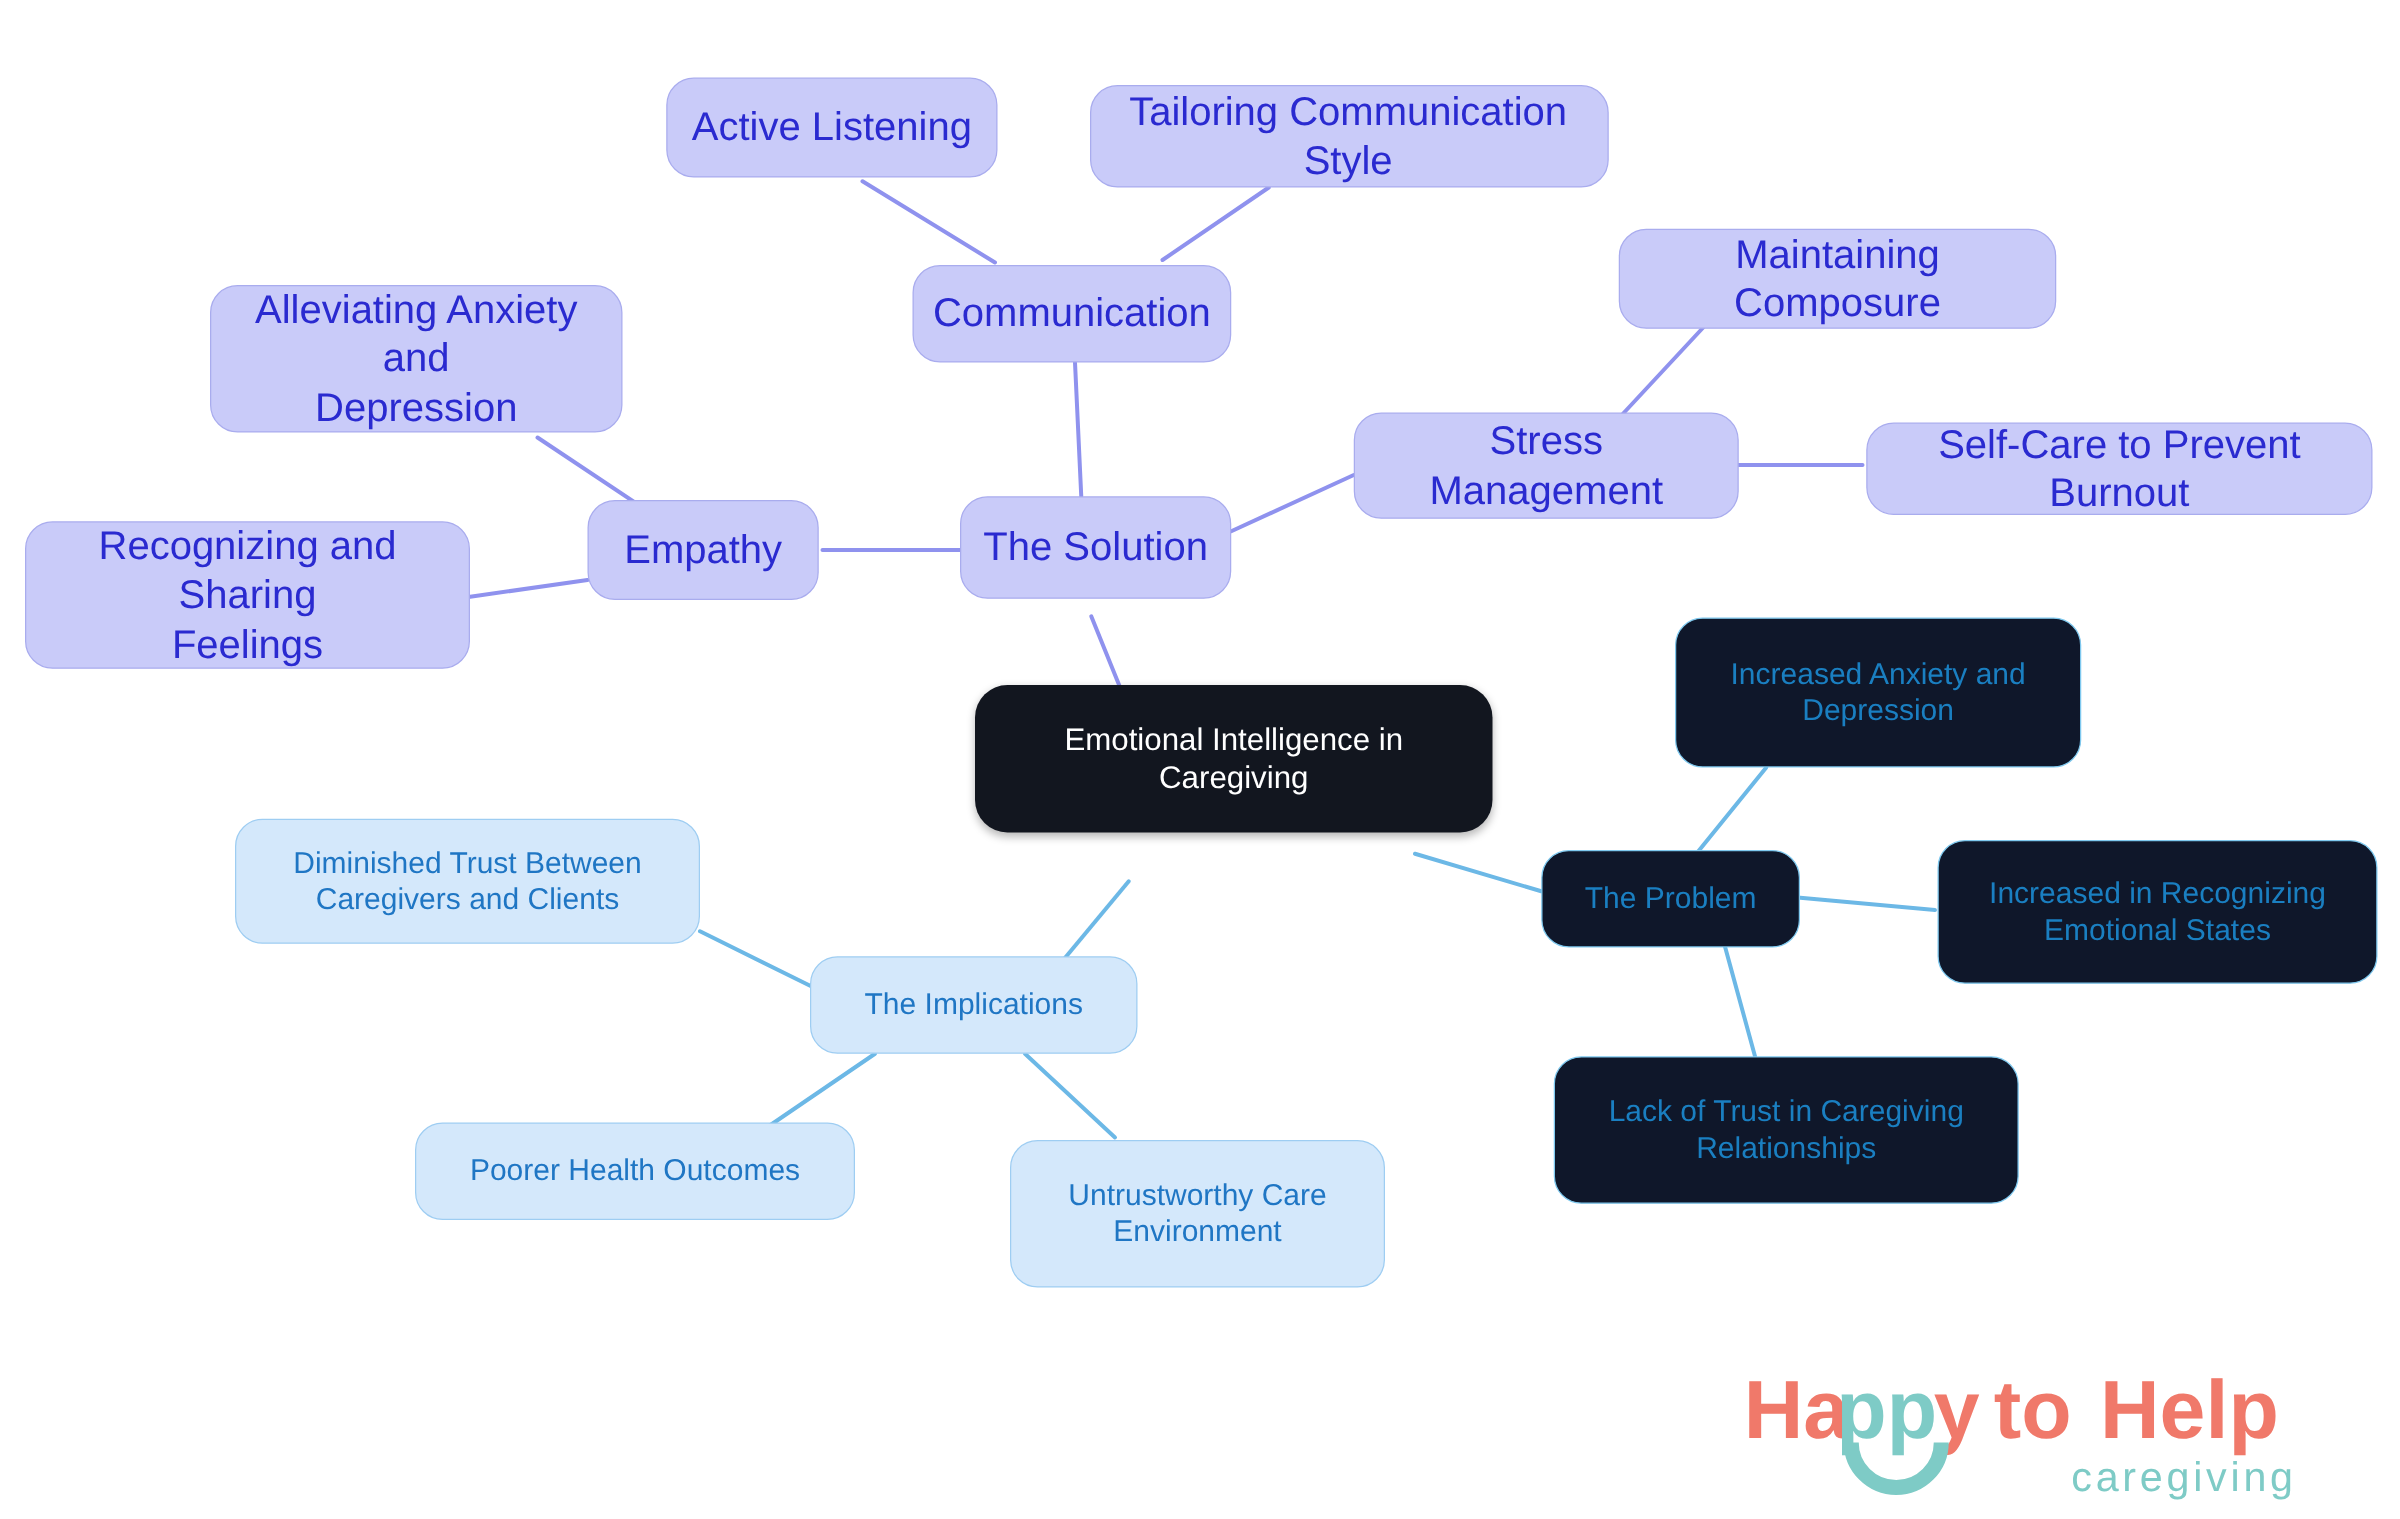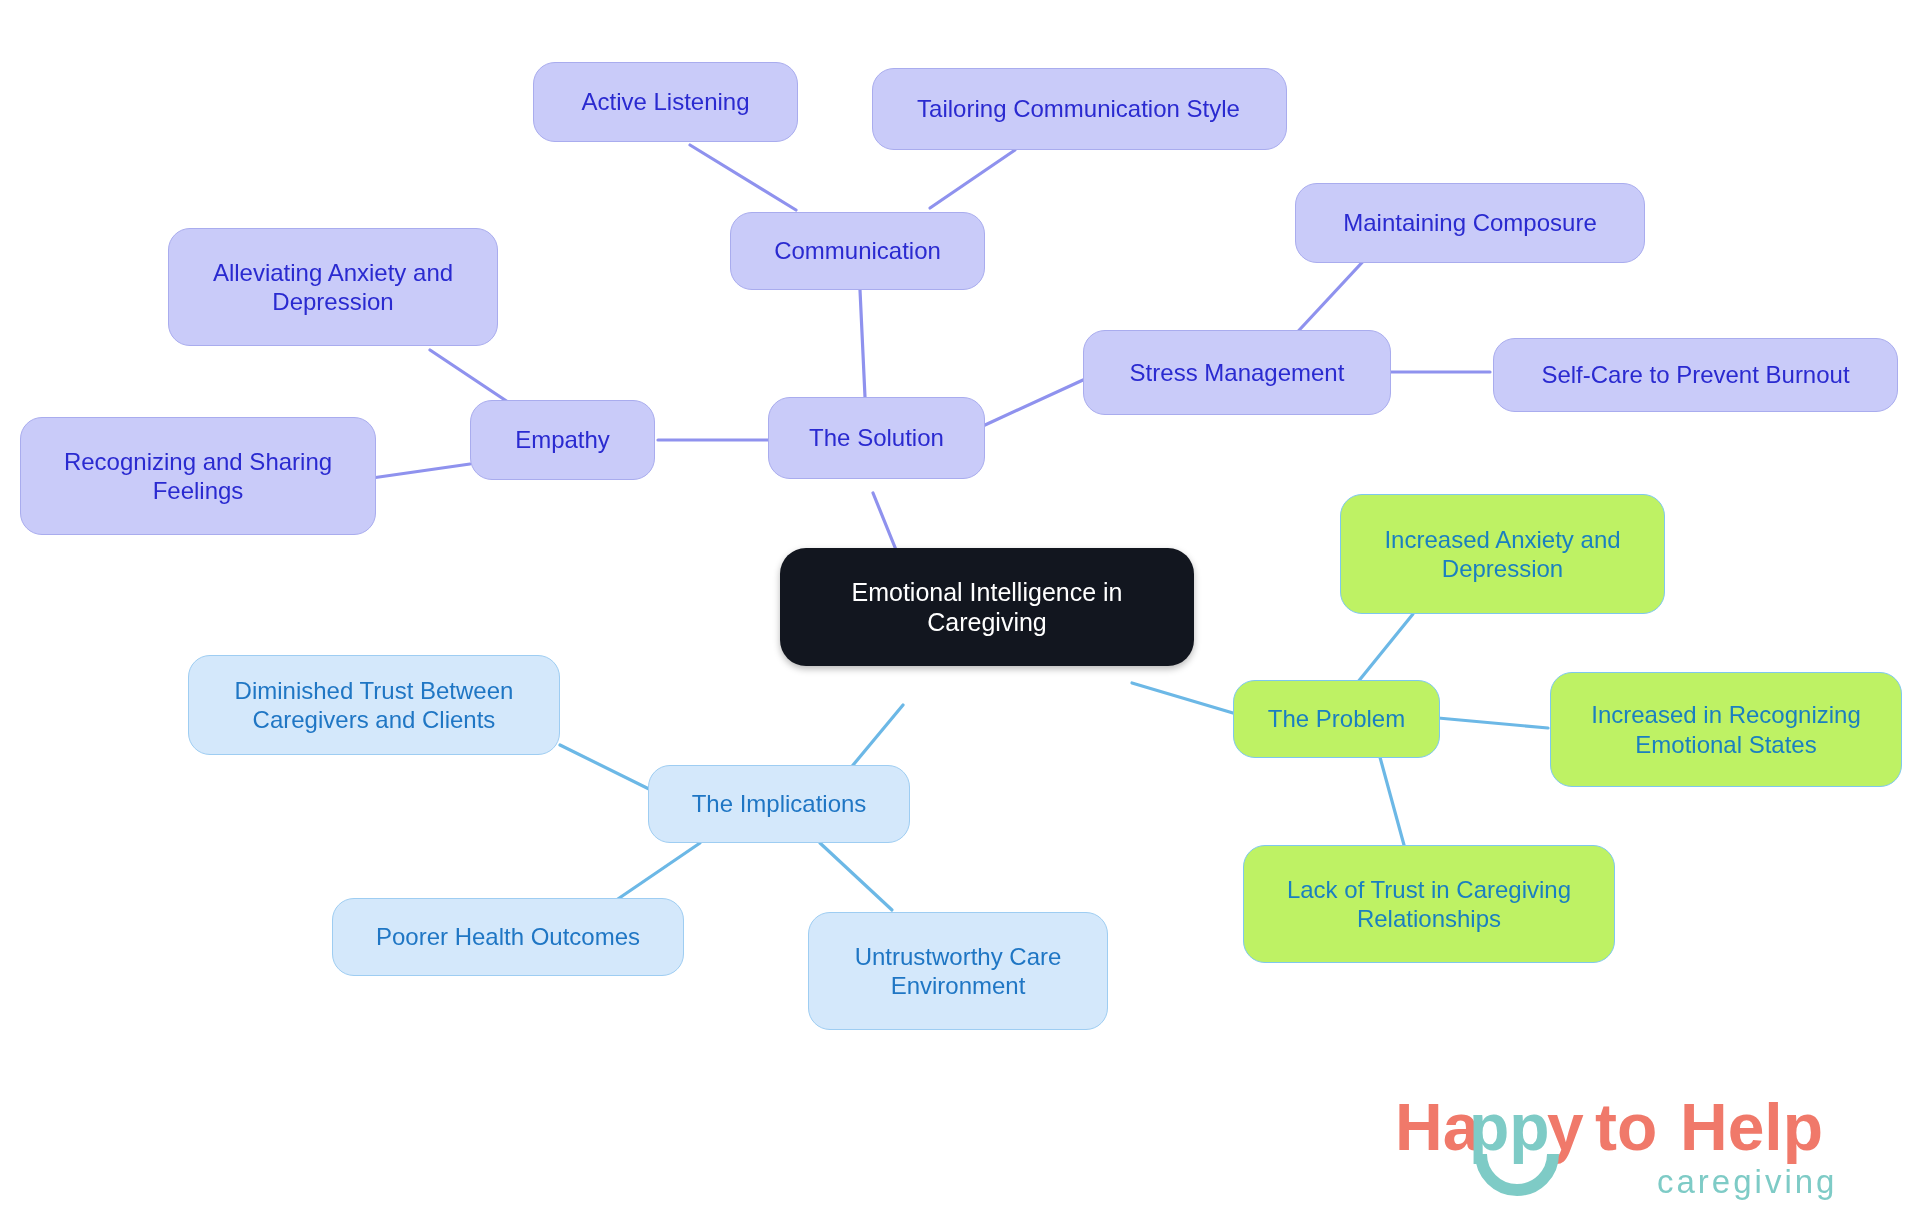--- a/index.html
+++ b/index.html
@@ -42,24 +42,24 @@
     color: #ffffff;
     border: none;
     border-radius: 26px;
     font-size: 25px;
     box-shadow: 0 3px 7px rgba(0,0,0,0.28);
   }
   .node-purple {
     background: #c9cbf9;
     border: 1.6px solid #a9acee;
     color: #2a2ad0;
-    font-size: 24px;
+    font-size: 32px;
   }
   .node-blue {
-    background: #bef264;
+    background: #0f172a;
     border: 1.6px solid #7ec8ee;
     color: #1a7fc1;
     font-size: 24px;
   }
   .node-blue-soft {
     background: #d4e8fb;
     border: 1.6px solid #9ecdf2;
     color: #1f76c4;
     font-size: 24px;
   }

